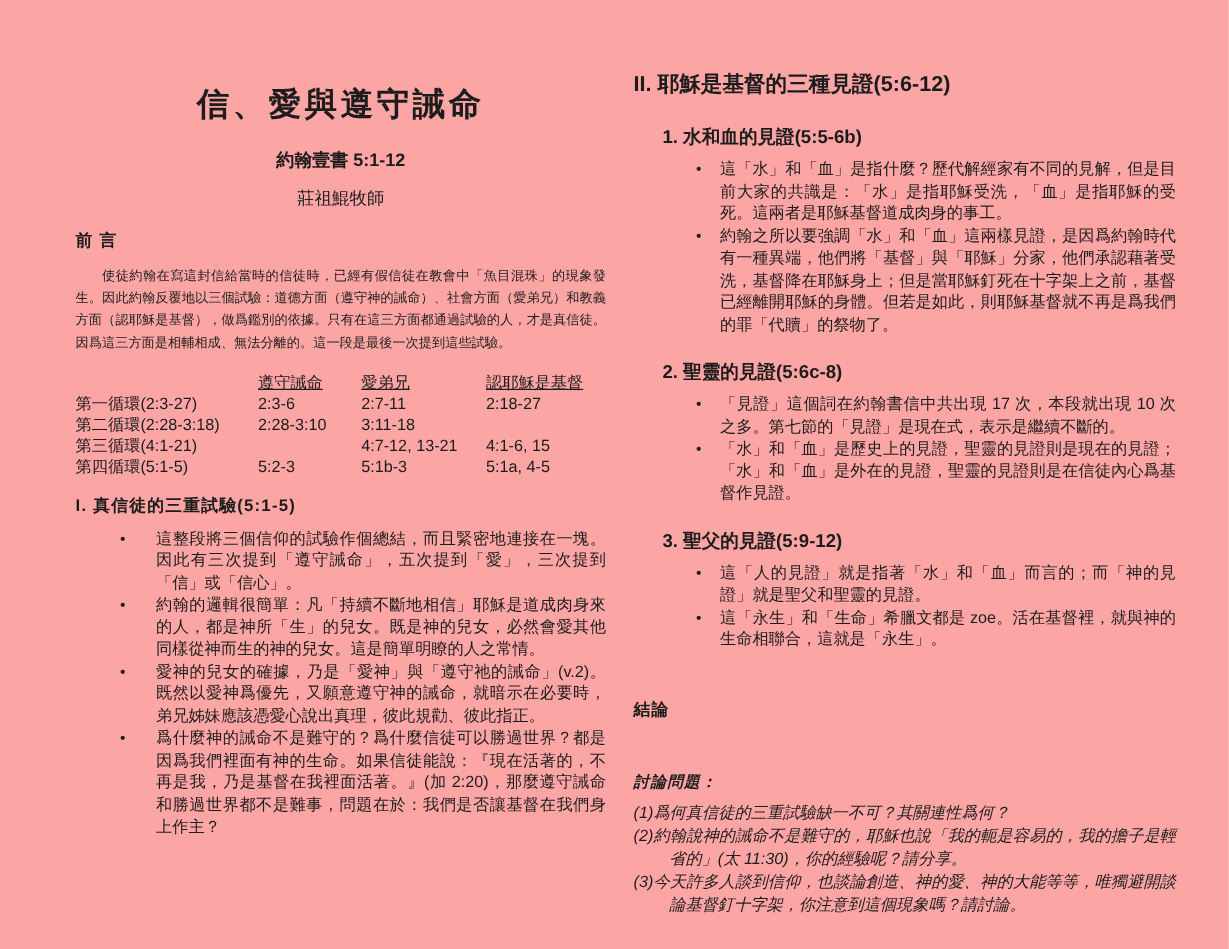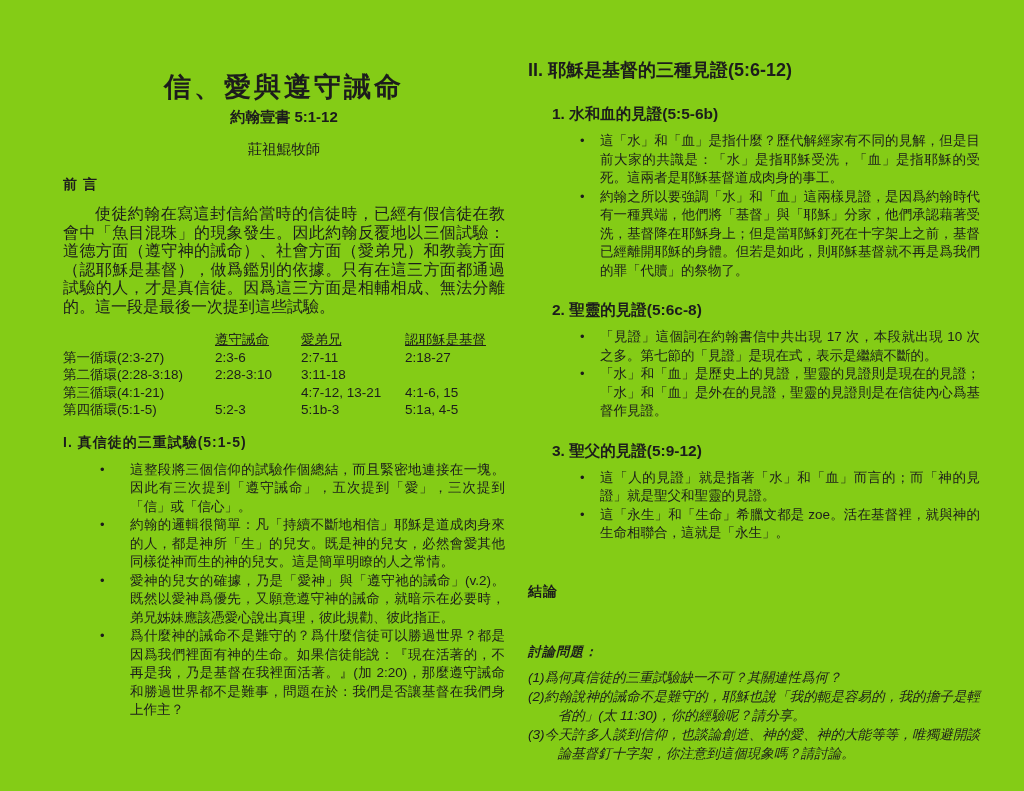--- a/index.html
+++ b/index.html
@@ -1,21 +1,21 @@
 <!DOCTYPE html>
 <html><head>
 <meta charset="utf-8">
 <style>
   * { margin: 0; padding: 0; box-sizing: border-box; }
   html, body { background: #e8e8e8; }
   .page {
     position: relative;
     width: 1024px;
     height: 791px;
-    background: #84cc16;
+    background: #fca5a5;
     font-family: "Liberation Sans", sans-serif;
     color: #1c1c1c;
     overflow: hidden;
   }
   .col-left {
     position: absolute;
     left: 63px;
     top: 70px;
     width: 442px;
   }
@@ -29,36 +29,36 @@
     text-align: center;
     font-size: 27px;
     font-weight: bold;
     letter-spacing: 3px;
     line-height: 34px;
   }
   .doc-subtitle {
     text-align: center;
     font-size: 15px;
     font-weight: bold;
-    margin-top: 4px;
+    margin-top: 20px;
   }
   .doc-author {
     text-align: center;
     font-size: 14.5px;
     margin-top: 13px;
   }
   .h-major {
     font-size: 14px;
     font-weight: bold;
     letter-spacing: 1px;
   }
   .preface-h { margin-top: 17px; }
   .body-par {
     margin-top: 11px;
-    font-size: 16px;
+    font-size: 11px;
     line-height: 18.5px;
     text-align: justify;
     text-indent: 2em;
   }
   table.cycles {
     margin-top: 15px;
     border-collapse: collapse;
     font-size: 13.5px;
     line-height: 17.5px;
     width: 100%;

